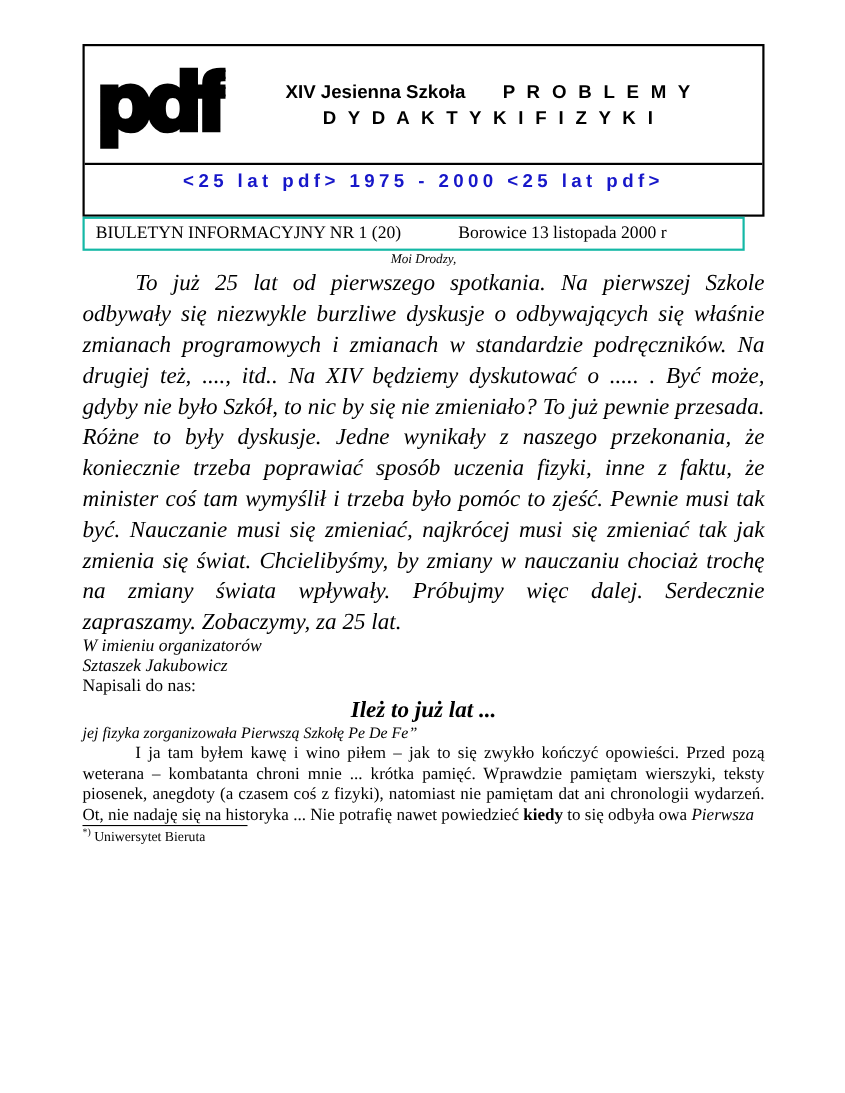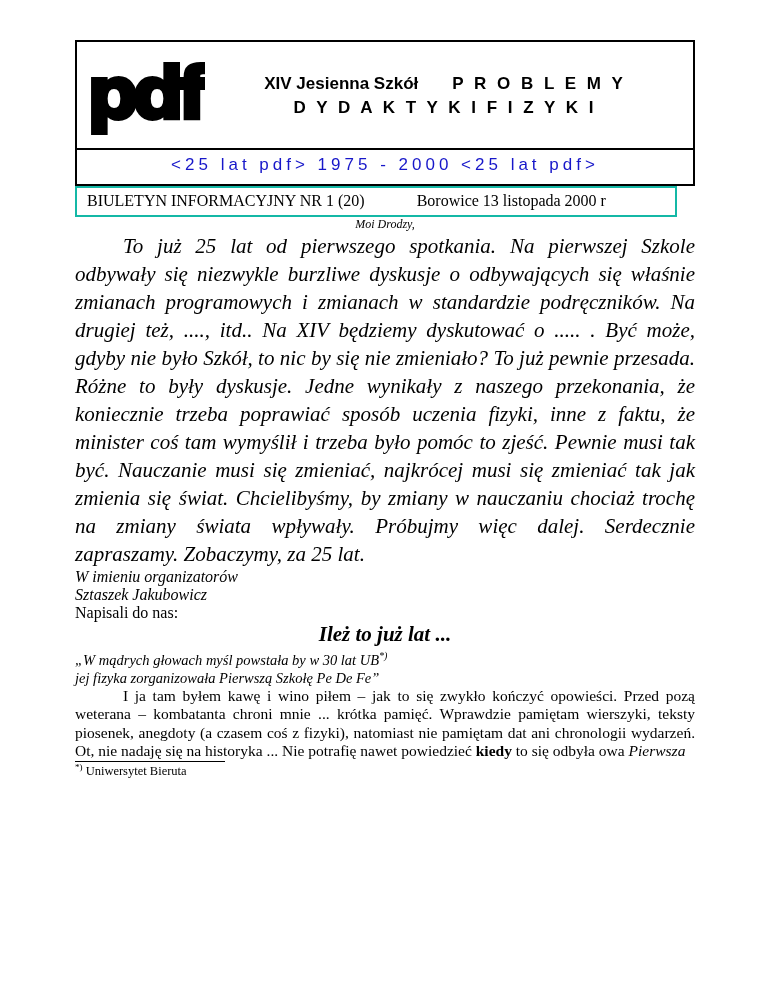--- a/index.html
+++ b/index.html
@@ -16,22 +16,22 @@
   .logo { width:118px; height:100px; flex:0 0 auto; }
   .masthead-text {
     flex:1; text-align:center; font-family:"Liberation Sans", sans-serif;
     font-weight:bold; font-size:17px; line-height:24px;
   }
   .masthead-line1 { display:flex; justify-content:center; gap:34px; }
   .lsp { letter-spacing:3px; }
   .dates { margin-top:16px; font-size:18px; letter-spacing:1px; }
   .banner {
     border-top:2px solid #000; text-align:center;
-    font-family:"Liberation Sans", sans-serif; font-weight:normal;
-    font-size:17px; letter-spacing:4px; padding:5px 0 9px; white-space:nowrap;
+    font-family:"Liberation Sans", sans-serif; font-weight:bold;
+    font-size:17px; letter-spacing:4px; padding:5px 0 20px; white-space:nowrap;
   }
 
   
   .bulletin {
     border:2px solid #14b8a6; margin:24px 0 0 28px; width:602px; box-sizing:border-box;
     padding:4px 10px 5px; font-size:16px; display:flex;
   }
   .bulletin-right { margin-left:52px; }
 
   
@@ -65,21 +65,21 @@
 
   <header class="masthead">
     <div class="masthead-top">
       <div class="logo">
         <svg width="118" height="100" viewBox="0 0 118 100" aria-hidden="true">
           <text x="0" y="72" font-family="DejaVu Sans, sans-serif" font-size="72" font-weight="bold" letter-spacing="-6" fill="#000000" stroke="#000000" stroke-width="4">pdf</text>
         </svg>
       </div>
       <div class="masthead-text">
         <div class="masthead-line1">
-          <span>XIV Jesienna Szkół</span>
+          <span>XIV Jesienna Szkoła</span>
           <span class="lsp">P R O B L E M Y</span>
         </div>
         <div class="lsp">D Y D A K T Y K I   F I Z Y K I</div>
       </div>
     </div>
     <div class="banner" style="color: rgb(23, 23, 201);">&lt;25  lat pdf&gt;   1975 - 2000   &lt;25  lat pdf&gt;</div>
   </header>
 
   <div class="bulletin">
     <span>BIULETYN INFORMACYJNY NR 1 (20)</span>
@@ -91,21 +91,20 @@
   <p class="letter-body">To już 25 lat od pierwszego spotkania. Na pierwszej Szkole odbywały się niezwykle burzliwe dyskusje o odbywających się właśnie zmianach programowych i zmianach w standardzie podręczników. Na drugiej też, ...., itd.. Na XIV będziemy dyskutować o ..... . Być może, gdyby nie było Szkół, to nic by się nie zmieniało? To już pewnie przesada. Różne to były dyskusje. Jedne wynikały z naszego przekonania, że koniecznie trzeba poprawiać sposób uczenia fizyki, inne z faktu, że minister coś tam wymyślił i trzeba było pomóc to zjeść. Pewnie musi tak być. Nauczanie musi się zmieniać, najkrócej musi się zmieniać tak jak zmienia się świat. Chcielibyśmy, by zmiany w nauczaniu chociaż trochę na zmiany świata wpływały. Próbujmy więc dalej. Serdecznie zapraszamy. Zobaczymy, za 25 lat.</p>
 
   <p class="signoff-role">W imieniu organizatorów</p>
   <p class="signoff-name">Sztaszek Jakubowicz</p>
 
   <p class="napisali">Napisali do nas:</p>
 
   <h2 class="article-title">Ileż to już lat ...</h2>
 
   <div class="epigraph">
-    <div><span>„W mądrych głowach myśl powstała by w 30 lat UB</span><sup>*)</sup></div>
     <div>jej fizyka zorganizowała Pierwszą Szkołę Pe De Fe”</div>
   </div>
 
   <p class="article-body"><span>I ja tam byłem kawę i wino piłem – jak to się zwykło kończyć opowieści. Przed pozą weterana – kombatanta chroni mnie ... krótka pamięć. Wprawdzie pamiętam wierszyki, teksty piosenek, anegdoty (a czasem coś z fizyki), natomiast nie pamiętam dat ani chronologii wydarzeń. Ot, nie nadaję się na historyka ... Nie potrafię nawet powiedzieć </span><b>kiedy</b><span> to się odbyła owa </span><i>Pierwsza</i></p>
 
   <div class="footnote-rule"></div>
   <p class="footnote"><sup>*)</sup> <span>Uniwersytet Bieruta</span></p>
 
 </div>
 

